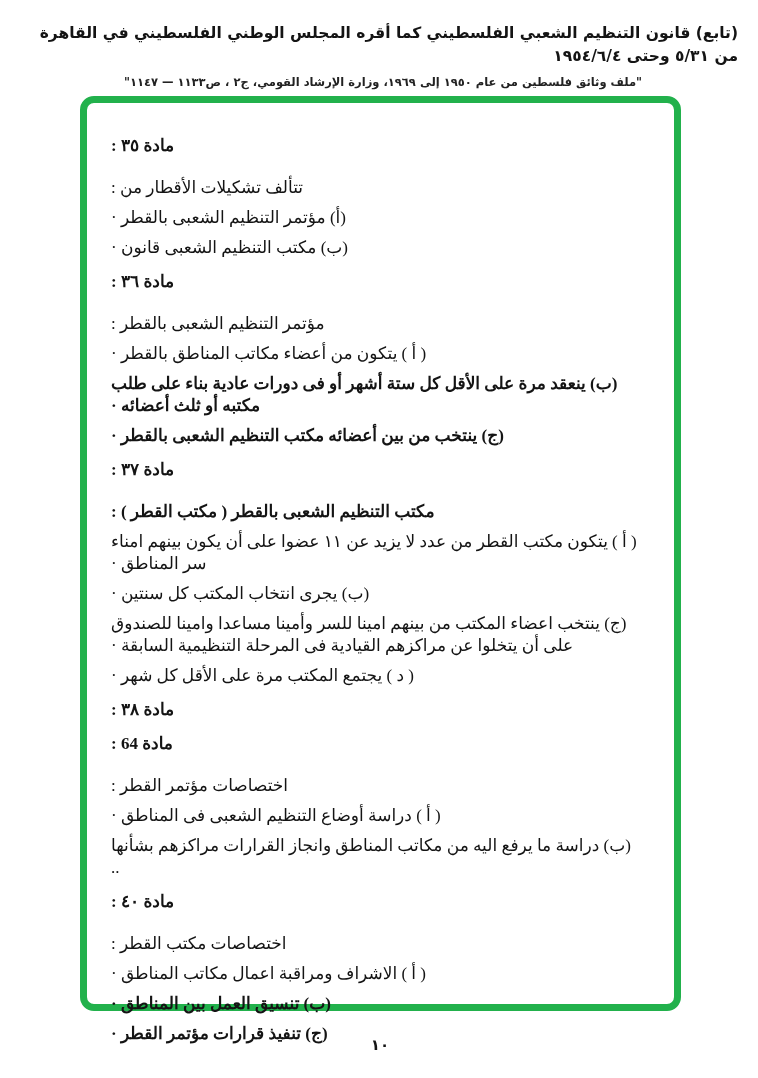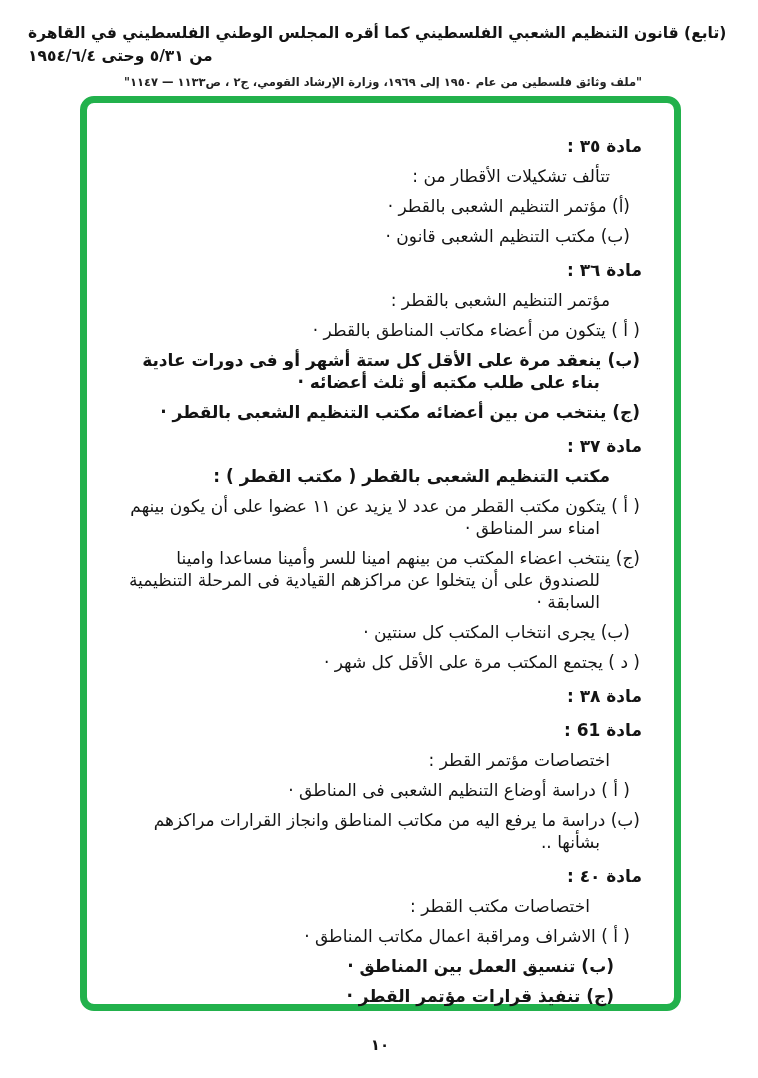--- a/index.html
+++ b/index.html
@@ -12,52 +12,53 @@
     overflow:hidden;
     margin:0 auto;
   }
   
   .doc-header{
     position:absolute;top:22px;left:28px;right:20px;
     direction:rtl;text-align:center;
   }
   .doc-header .line1{
     font-size:15.5px;font-weight:bold;line-height:1.5;
-    text-align:left;letter-spacing:0;
+    text-align:right;letter-spacing:0;
   }
   .doc-header .line2{
     margin-top:6px;
     font-size:11.5px;font-weight:bold;color:#222;
     text-align:center;
   }
   
   .green-box{
     position:absolute;
     left:80px;top:96px;
     width:601px;height:915px;
     box-sizing:border-box;
     border:7px solid #22b14c;
     border-radius:14px;
     background:#ffffff;
   }
   .content{
     direction:rtl;
-    text-align:right;
+    text-align:left;
     padding:20px 26px 0 24px;
     font-size:17px;
     line-height:22px;
+    font-family:Liberation Serif, serif;
   }
   .a-head{
     font-weight:bold;
     margin-top:12px;
     padding-right:6px;
     font-size:17px;
   }
   .a-intro{
-    margin-top:8px;
+    margin-top:20px;
     padding-right:38px;
   }
   .a-item{
     margin-top:8px;
     padding-right:48px;
     text-indent:-40px; 
   }
   .bold{font-weight:bold;}
   .ind1{padding-right:58px;}           
   .ind2{padding-right:74px;}
@@ -96,31 +97,31 @@
         <div class="a-intro">مؤتمر التنظيم الشعبى بالقطر :</div>
         <div class="a-item">( أ ) يتكون من أعضاء مكاتب المناطق بالقطر ·</div>
         <div class="a-item bold">(ب) ينعقد مرة على الأقل كل ستة أشهر أو فى دورات عادية بناء على طلب مكتبه أو ثلث أعضائه ·</div>
         <div class="a-item bold">(ج) ينتخب من بين أعضائه مكتب التنظيم الشعبى بالقطر ·</div>
       </div>
 
       <div>
         <div class="a-head">مادة ٣٧ :</div>
         <div class="a-intro bold">مكتب التنظيم الشعبى بالقطر ( مكتب القطر ) :</div>
         <div class="a-item">( أ ) يتكون مكتب القطر من عدد لا يزيد عن ١١ عضوا على أن يكون بينهم امناء سر المناطق ·</div>
+        <div class="a-item ind1">(ب) يجرى انتخاب المكتب كل سنتين ·</div>
         <div class="a-item">(ج) ينتخب اعضاء المكتب من بينهم امينا للسر وأمينا مساعدا وامينا للصندوق على أن يتخلوا عن مراكزهم القيادية فى المرحلة التنظيمية السابقة ·</div>
-        <div class="a-item ind1">(ب) يجرى انتخاب المكتب كل سنتين ·</div>
         <div class="a-item">( د ) يجتمع المكتب مرة على الأقل كل شهر ·</div>
       </div>
 
       <div>
         <div class="a-head">مادة ٣٨ :</div>
       </div>
 
       <div>
-        <div class="a-head">مادة 61 :</div>
+        <div class="a-head">مادة 64 :</div>
         <div class="a-intro">اختصاصات مؤتمر القطر :</div>
         <div class="a-item ind1">( أ ) دراسة أوضاع التنظيم الشعبى فى المناطق ·</div>
         <div class="a-item">(ب) دراسة ما يرفع اليه من مكاتب المناطق وانجاز القرارات مراكزهم بشأنها ..</div>
       </div>
 
       <div>
         <div class="a-head">مادة ٤٠ :</div>
         <div class="a-intro ind1">اختصاصات مكتب القطر :</div>
         <div class="a-item ind1">( أ ) الاشراف ومراقبة اعمال مكاتب المناطق ·</div>
         <div class="a-item ind2 bold">(ب) تنسيق العمل بين المناطق ·</div>

